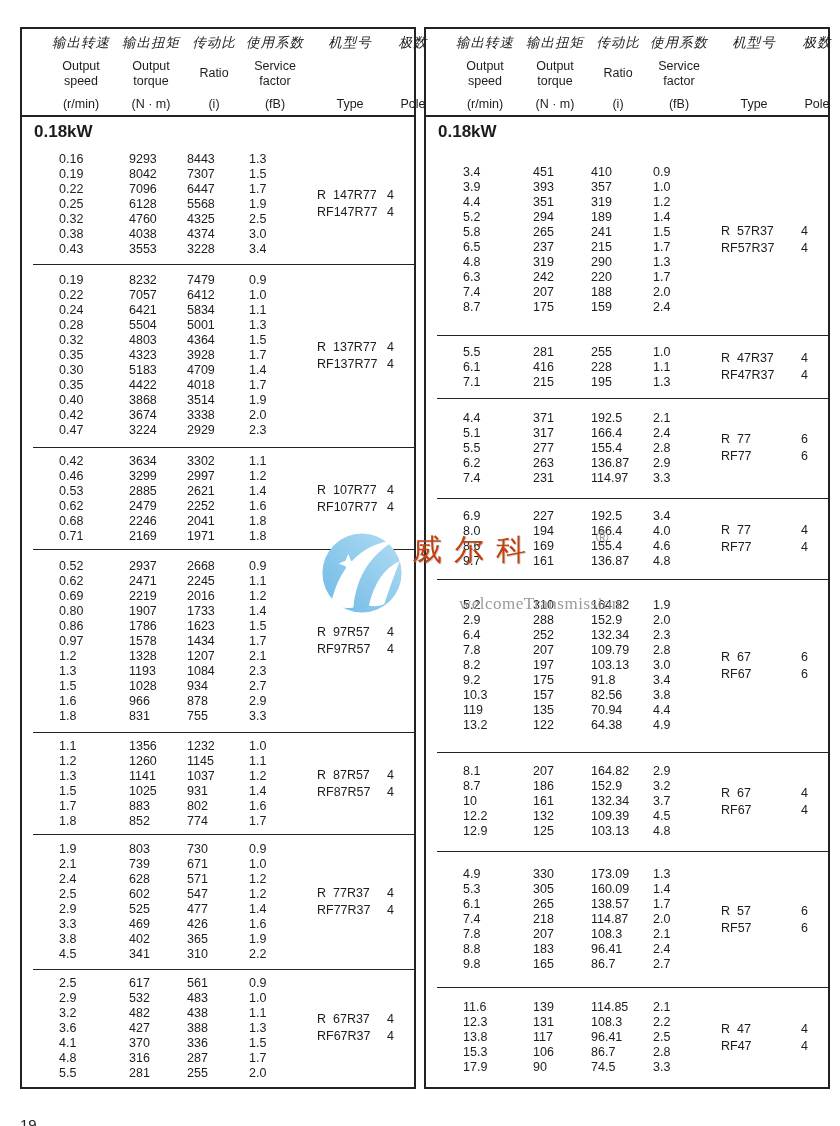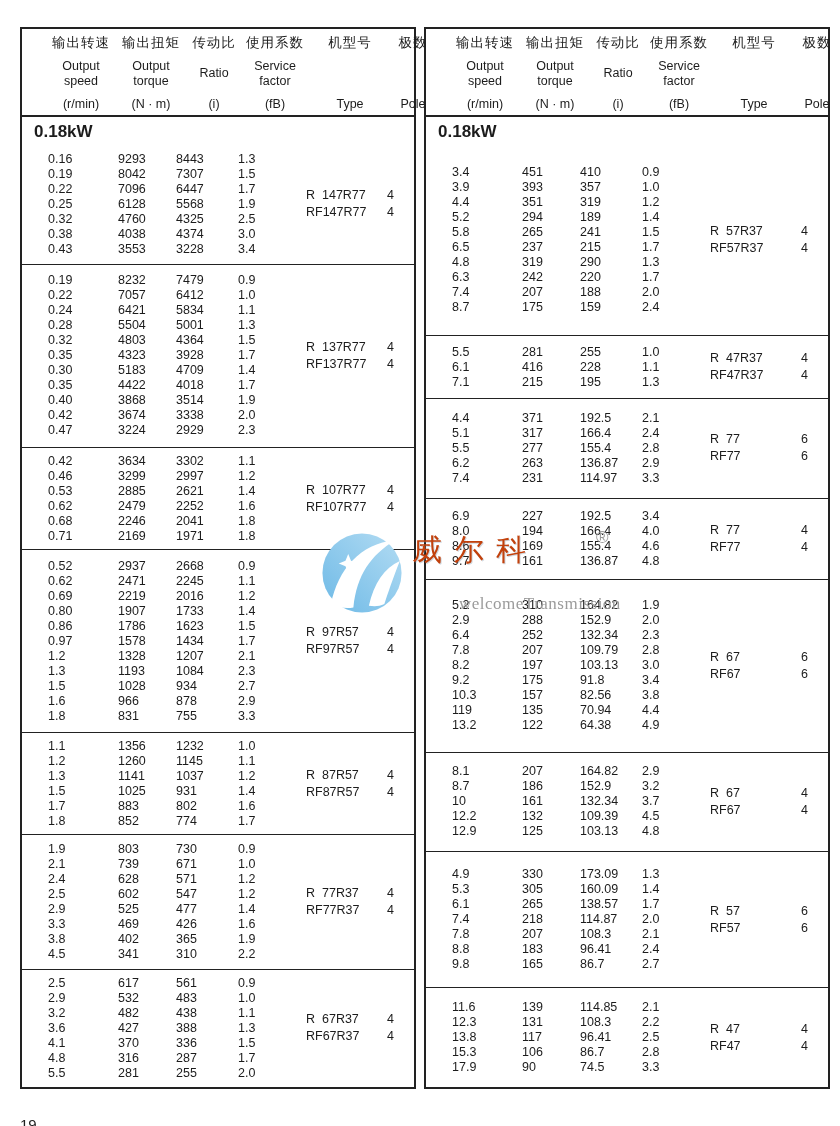--- a/index.html
+++ b/index.html
@@ -18,29 +18,29 @@
 
   .thead{
     height:88px;border-bottom:2px solid #222;box-sizing:border-box;
     display:grid;grid-template-columns:70px 70px 56px 66px 84px 42px;
     padding:6px 0 4px 24px;
   }
   .hcell{
     display:flex;flex-direction:column;justify-content:space-between;
     text-align:center;line-height:1.15;
   }
-  .hcell .zh{font-size:13.5px;letter-spacing:1px;}
+  .hcell .zh{font-size:13.5px;letter-spacing:1px;font-style:italic;}
   .hcell .en{font-size:12.5px;}
   .hcell .unit{font-size:12.5px;}
 
   .section-label{
     font-size:17px;font-weight:bold;padding:5px 0 1px 12px;height:22px;
   }
 
-  .blocks{flex:1;display:flex;flex-direction:column;}
+  .blocks{flex:1;display:flex;flex-direction:column;margin-left:11px;}
   .block{
     position:relative;display:flex;flex-direction:column;justify-content:center;
     box-sizing:border-box;min-height:0;
   }
   .block + .block{border-top:1.5px solid #222;}
 
   .row{
     display:grid;grid-template-columns:70px 58px 62px 52px;
     padding-left:26px;font-size:12.5px;line-height:15px;
   }

